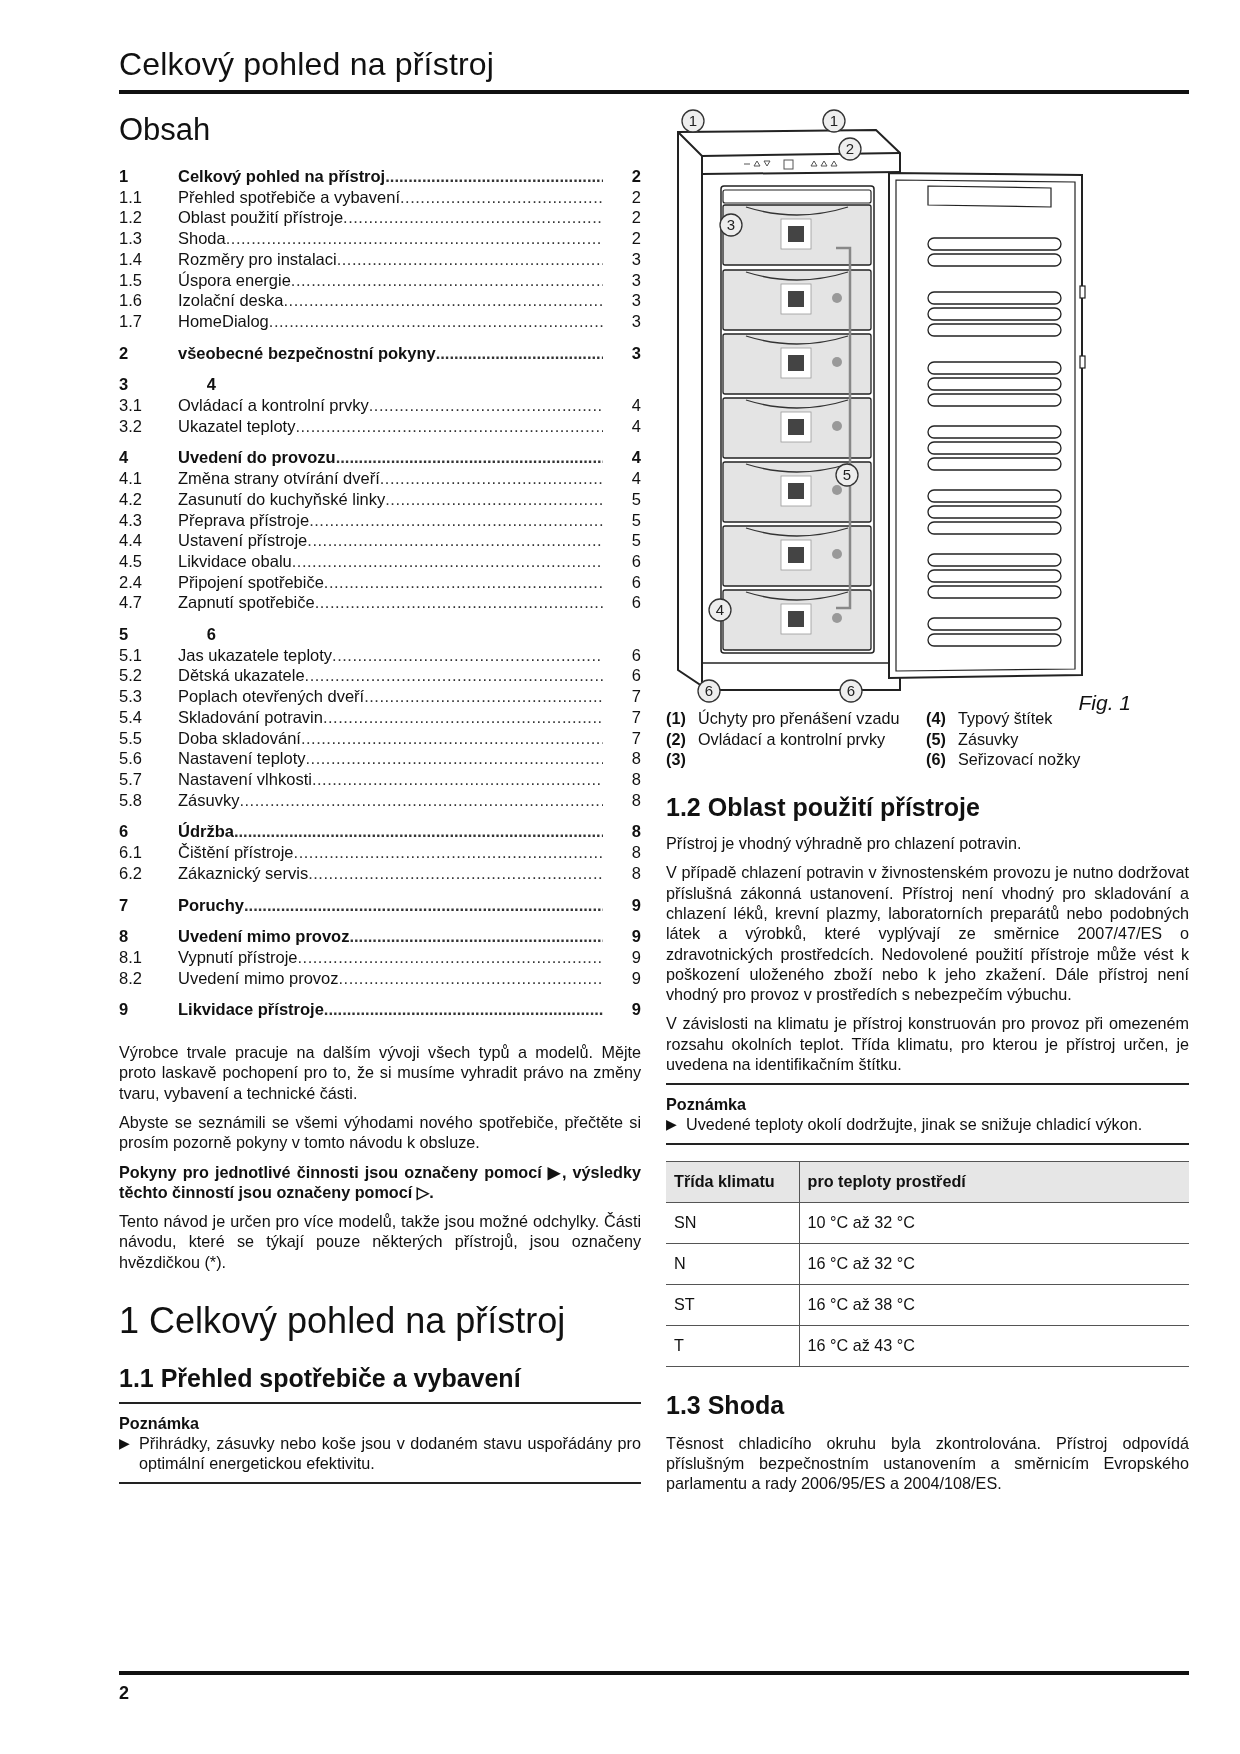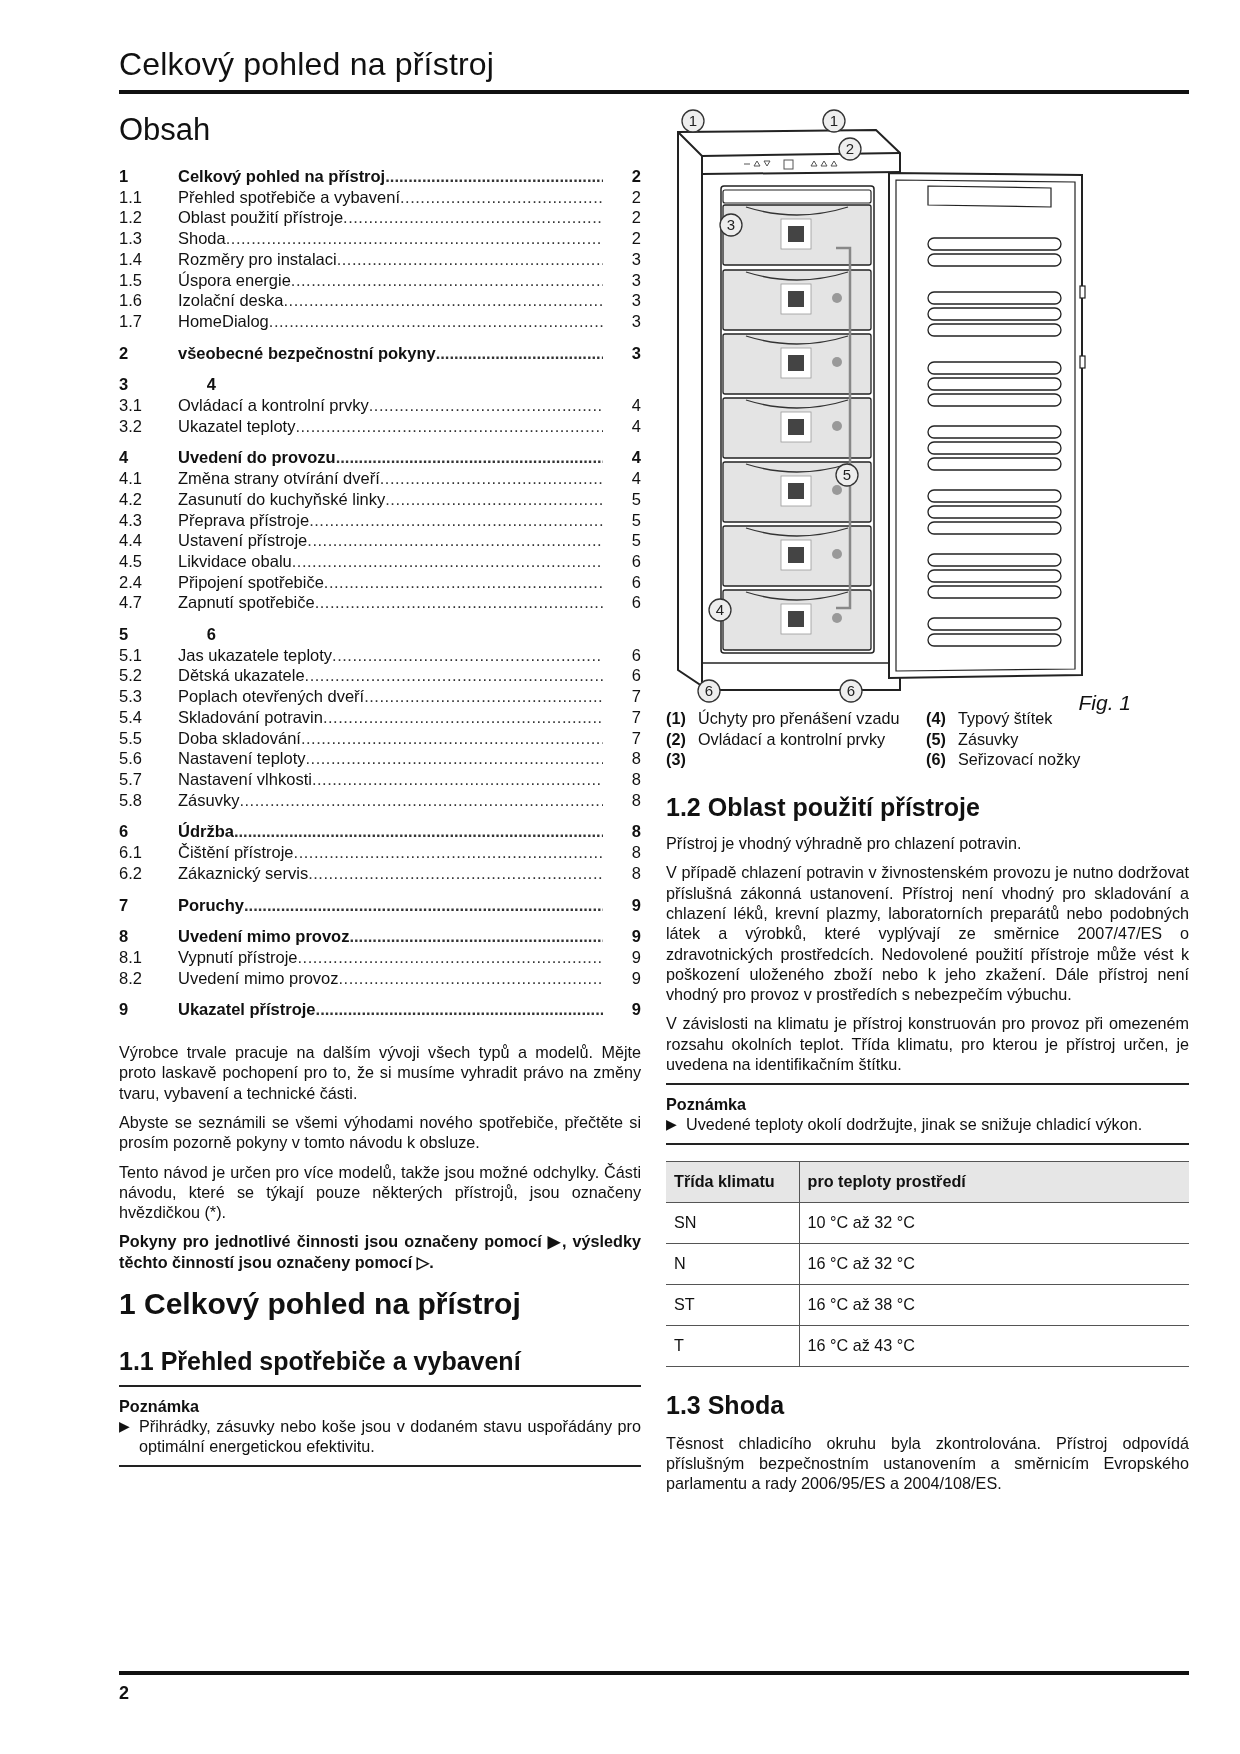--- a/index.html
+++ b/index.html
@@ -23,21 +23,21 @@
   .toc-row .label .dots { flex:1; overflow:hidden; white-space:nowrap; color:#333; }
   .toc-row .label .dots::after { content:"........................................................................................................................................................................................................"; letter-spacing:0.5px; }
   .toc-row .page { width:38px; text-align:right; flex:none; }
   .toc-row.main { font-weight:bold; }
   .toc-row.main .label .dots::after { letter-spacing:0; }
 
   p.body { font-size:16.2px; line-height:20.3px; text-align:justify; margin-bottom:9px; }
   p.body.bold { font-weight:bold; }
   .intro { margin-top:22px; }
 
-  h2.sec1 { font-size:30px; font-weight:bold; margin-top:13px; line-height:38px; }
+  h2.sec1 { font-size:36px; font-weight:normal; margin-top:30px; line-height:38px; }
   h3.sub { font-size:25px; font-weight:bold; margin-top:22px; line-height:32px; }
   .note { border-top:2px solid #222; border-bottom:2px solid #222; padding:9px 0 8px 0; margin-top:8px; }
   .note .note-title { font-weight:bold; font-size:16.2px; line-height:20px; }
   .note .note-item { display:flex; font-size:16.2px; line-height:20.3px; text-align:justify; }
   .note .note-item .bullet { width:20px; flex:none; font-size:14px; }
   .note .note-item .ntext { flex:1; }
 
   .figure { position:relative; width:523px; height:595px; }
   .fig-label { position:absolute; right:58px; top:583px; font-style:italic; font-size:21px; }
   .legend { display:grid; grid-template-columns:260px 263px; margin-top:6px; font-size:16.2px; }
@@ -363,33 +363,33 @@
             <span class="txt">Uvedení mimo provoz</span>
             <span class="dots"></span>
           </span>
           <span class="page">9</span>
         </div>
       </div>
       <div class="toc-group">
         <div class="toc-row main">
           <span class="num">9</span>
           <span class="label">
-            <span class="txt">Ukazatel přístroje</span>
+            <span class="txt">Likvidace přístroje</span>
             <span class="dots"></span>
           </span>
           <span class="page">9</span>
         </div>
       </div>
     </div>
 
   <div class="intro">
     <p class="body">Výrobce trvale pracuje na dalším vývoji všech typů a modelů. Mějte proto laskavě pochopení pro to, že si musíme vyhradit právo na změny tvaru, vybavení a technické části.</p>
     <p class="body">Abyste se seznámili se všemi výhodami nového spotřebiče, přečtěte si prosím pozorně pokyny v tomto návodu k obsluze.</p>
+    <p class="body bold">Pokyny pro jednotlivé činnosti jsou označeny pomocí ▶, výsledky těchto činností jsou označeny pomocí ▷.</p>
     <p class="body">Tento návod je určen pro více modelů, takže jsou možné odchylky. Části návodu, které se týkají pouze některých přístrojů, jsou označeny hvězdičkou (*).</p>
-    <p class="body bold">Pokyny pro jednotlivé činnosti jsou označeny pomocí ▶, výsledky těchto činností jsou označeny pomocí ▷.</p>
   </div>
 
   <h2 class="sec1">1 Celkový pohled na přístroj</h2>
   <h3 class="sub">1.1 Přehled spotřebiče a vybavení</h3>
   <div class="note">
     <div class="note-title">Poznámka</div>
     <div class="note-item">
       <span class="bullet">▶</span>
       <span class="ntext">Přihrádky, zásuvky nebo koše jsou v dodaném stavu uspořádány pro optimální energetickou efektivitu.</span>
     </div>

